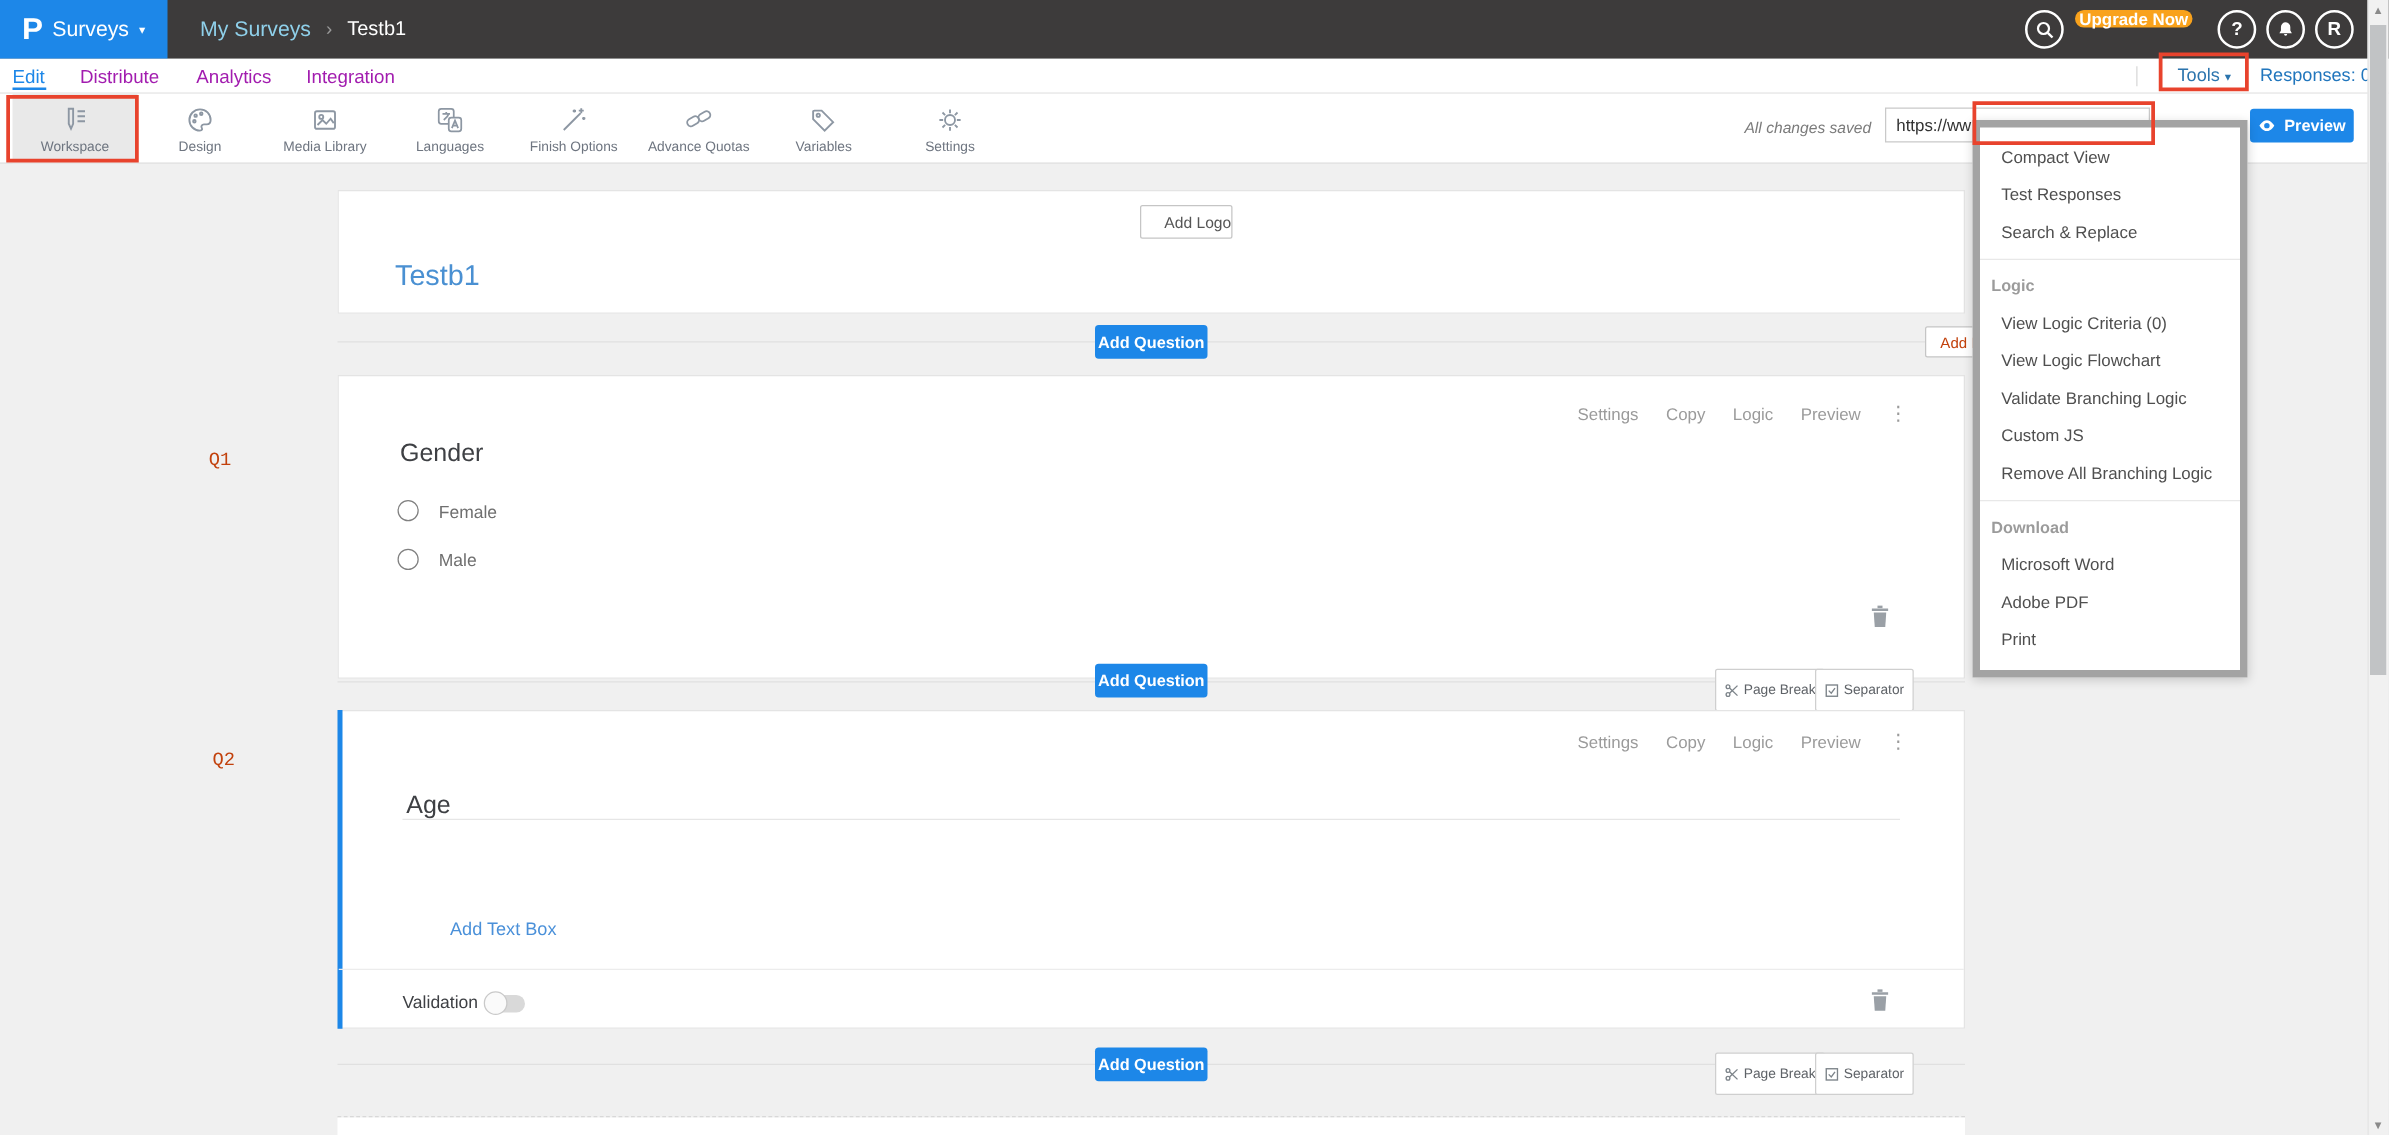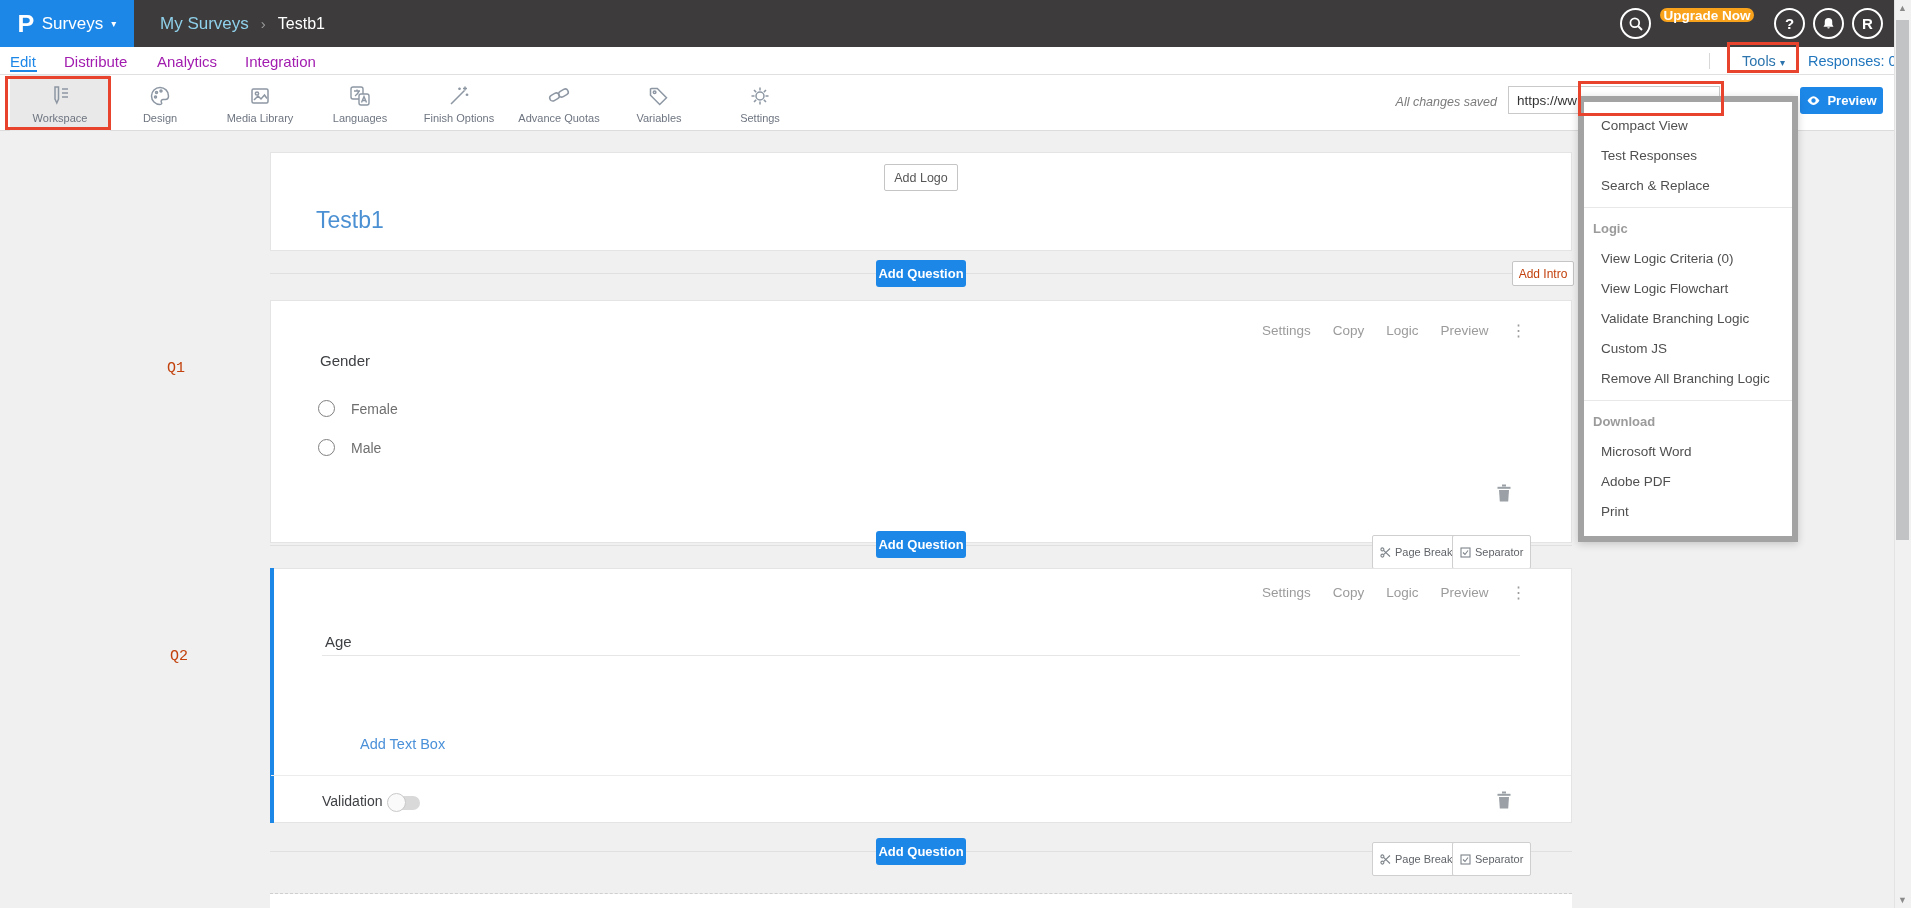--- a/index.html
+++ b/index.html
@@ -36,26 +36,26 @@
   .titem .tlabel { font-size:11px; color:#6e7580; }
   .titem.pressed { background:#e9e9e9; }
   .autosave { left:1377px; top:95px; width:120px; text-align:right; font-style:italic; font-size:12.5px; color:#7b7b7b; }
   .urlbox { left:1508px; top:86px; width:212px; height:28px; border:1px solid #c9c9c9; background:#fff; padding:0 8px; font-size:13.5px; color:#333; font-family:"Liberation Sans", sans-serif; }
   .preview-btn { left:1800px; top:87px; width:83px; height:27px; background:#1d87e8; border-radius:3px; color:#fff; font-size:13px; font-weight:700; display:flex; align-items:center; justify-content:center; gap:6px; }
 
   
   .card { background:#fff; border:1px solid #e4e4e4; }
   .hline { height:1px; background:#e0e0e0; }
   .survey-title { left:316px; top:207px; font-size:23px; color:#4a90d2; }
-  .btn-outline { background:#fff; border:1px solid #c5c5c5; border-radius:2px; color:#555; display:flex; align-items:center; justify-content:center; }
+  .btn-outline { background:#fff; border:1px solid #c5c5c5; border-radius:2px; color:#555; display:flex; align-items:center; justify-content:flex-end;margin-left:28px; }
   .addq { width:90px; height:27px; background:#1d87e8; border-radius:3px; color:#fff; font-size:13px; font-weight:700; display:flex; align-items:center; justify-content:center; }
   .mini-btn { height:21px; background:#fff; border:1px solid #cfcfcf; border-radius:2px; color:#5f6368; font-size:11px; display:flex; align-items:center; justify-content:center; gap:4px; padding:16px 7px; }
   .actions { display:flex; gap:22px; color:#9b9b9b; font-size:13.5px; align-items:center; }
   .kebab { color:#9b9b9b; font-size:16px; }
-  .qtitle { font-size:15px; color:#3e4044; }
+  .qtitle { font-size:20px; color:#3e4044; }
   .qlabel { font-size:15px; color:#c2410c;font-family:Liberation Mono, monospace; }
   .radio-row { display:flex; align-items:center; gap:16px; }
   .radio { width:17px; height:17px; border:1.5px solid #808080; border-radius:50%; background:#fff; }
   .radio-label { font-size:14px; color:#6f6f6f; }
   .blue-edge { width:4px; background:#1d87e8; }
   .numinput { border:none; border-bottom:1px dotted #9c9c9c; width:360px; height:26px; font-size:14px; color:#555; background:transparent; font-family:"Liberation Sans", sans-serif; }
   .numinput::placeholder { color:#9a9a9a; }
   .linklike { font-size:14.5px; color:#4a90d9; }
   .toggle { width:32px; height:14px; background:#d9d9d9; border-radius:7px; position:relative; }
   .knob { position:absolute; left:-1px; top:-3px; width:19px; height:19px; border-radius:50%; background:#fafafa; border:1px solid #c9c9c9; }
@@ -253,21 +253,21 @@
   <div class="abs mini-btn" style="left:1452px; top:535px;">
     <svg width="11" height="11" viewBox="0 0 11 11" fill="none" stroke="#7d848a" stroke-width="1.1">
         <rect x="1" y="1" width="9" height="9"></rect>
         <path d="M3 5.5l2 2 3-4"></path>
       </svg>
     <span>Separator</span>
   </div>
 
   <div class="abs card" style="left:270px; top:568px; width:1302px; height:255px;"></div>
   <div class="abs blue-edge" style="left:270px; top:568px; height:255px;"></div>
-  <span class="abs qlabel" style="left:170px; top:648px;text-align:right;">Q2</span>
+  <span class="abs qlabel" style="left:170px; top:600px;text-align:right;">Q2</span>
   <div class="abs actions" style="left:1262px; top:583px;">
     <span>Settings</span>
     <span>Copy</span>
     <span>Logic</span>
     <span>Preview</span>
     <span class="kebab">⋮</span>
   </div>
   <div class="abs qtitle" style="left:325px; top:633px;">Age</div>
   <div class="abs hline" style="left:322px; top:655px; width:1198px; background:#e6e6e6;"></div>
   <span class="abs linklike" style="left:360px; top:736px;">Add Text Box</span>

